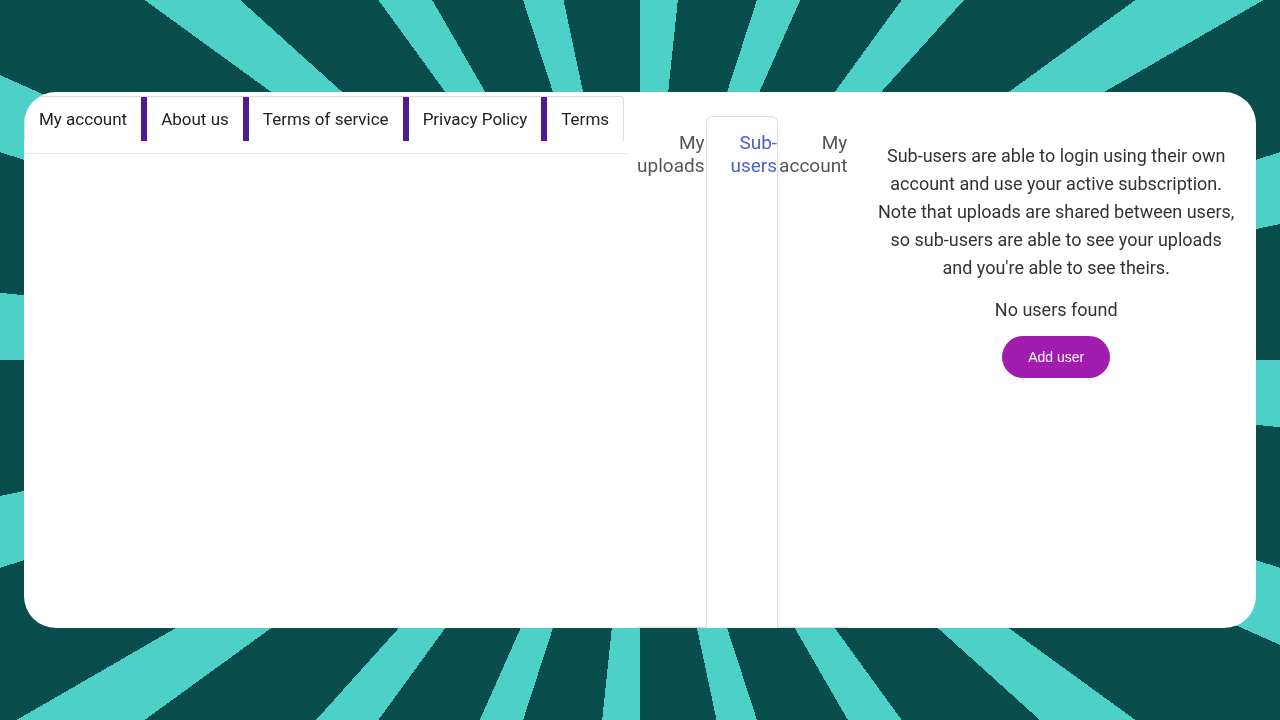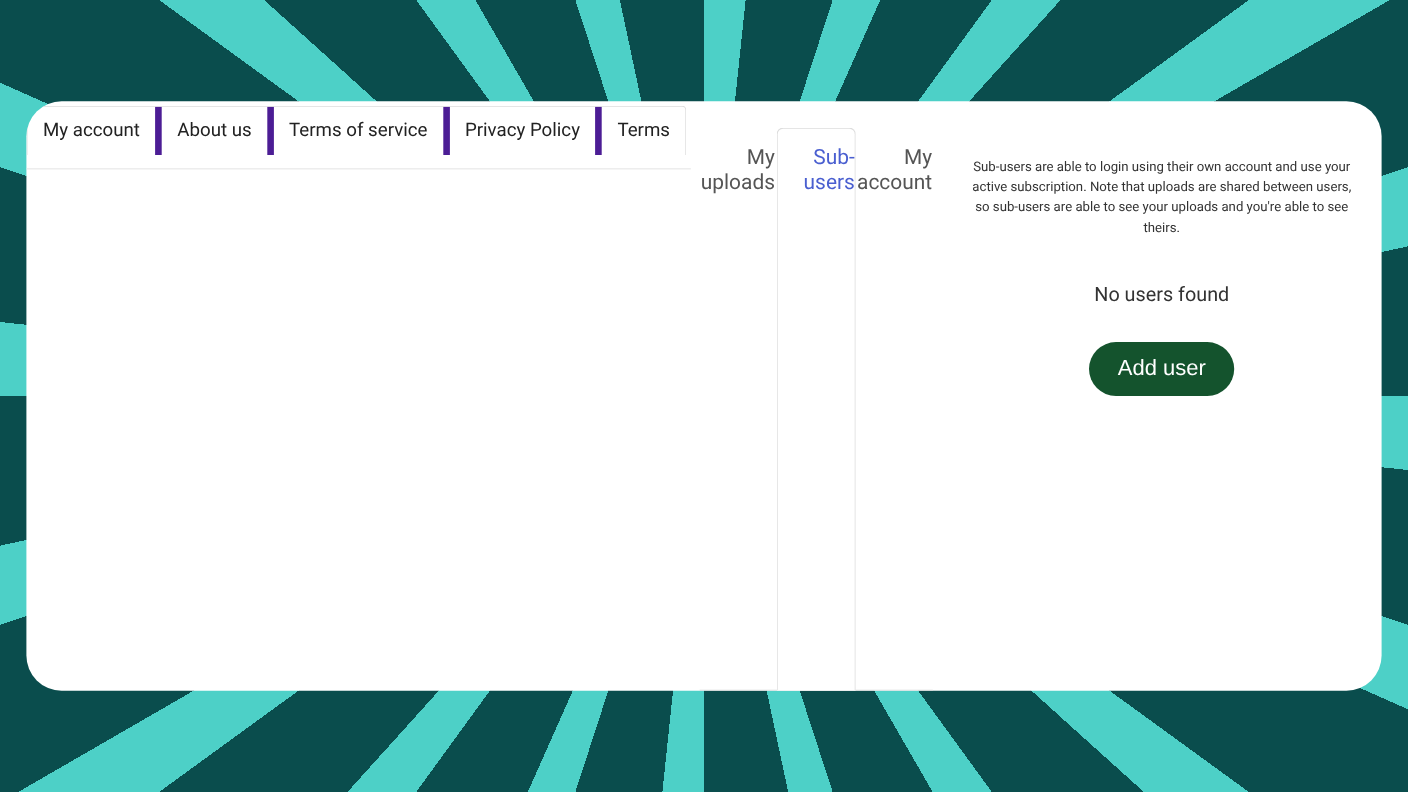--- a/index.html
+++ b/index.html
@@ -98,37 +98,37 @@
       border-radius: 6px 6px 0 0;
       background: #fff;
       margin-bottom: -1px;
       padding-left: 24px;
     }
     .content {
       padding: 50px 20px 20px 20px;
       text-align: center;
     }
     .description {
-      font-size: 12px;
+      font-size: 18px;
       color: #333;
       line-height: 1.55;
       max-width: 1160px;
       margin: 0 auto;
     }
     .empty-msg {
       font-size: 18px;
       color: #333;
-      margin-top: 42px;
+      margin-top: 18px;
     }
     .add-btn {
       display: inline-block;
-      margin-top: 32px;
-      background: #14532d;
+      margin-top: 16px;
+      background: #a21caf;
       color: #fff;
-      font-size: 20px;
+      font-size: 14px;
       padding: 13px 26px;
       border: none;
       border-radius: 26px;
       cursor: pointer;
     }
   </style>
 </head>
 <body>
 
 <div class="sunburst"></div>

